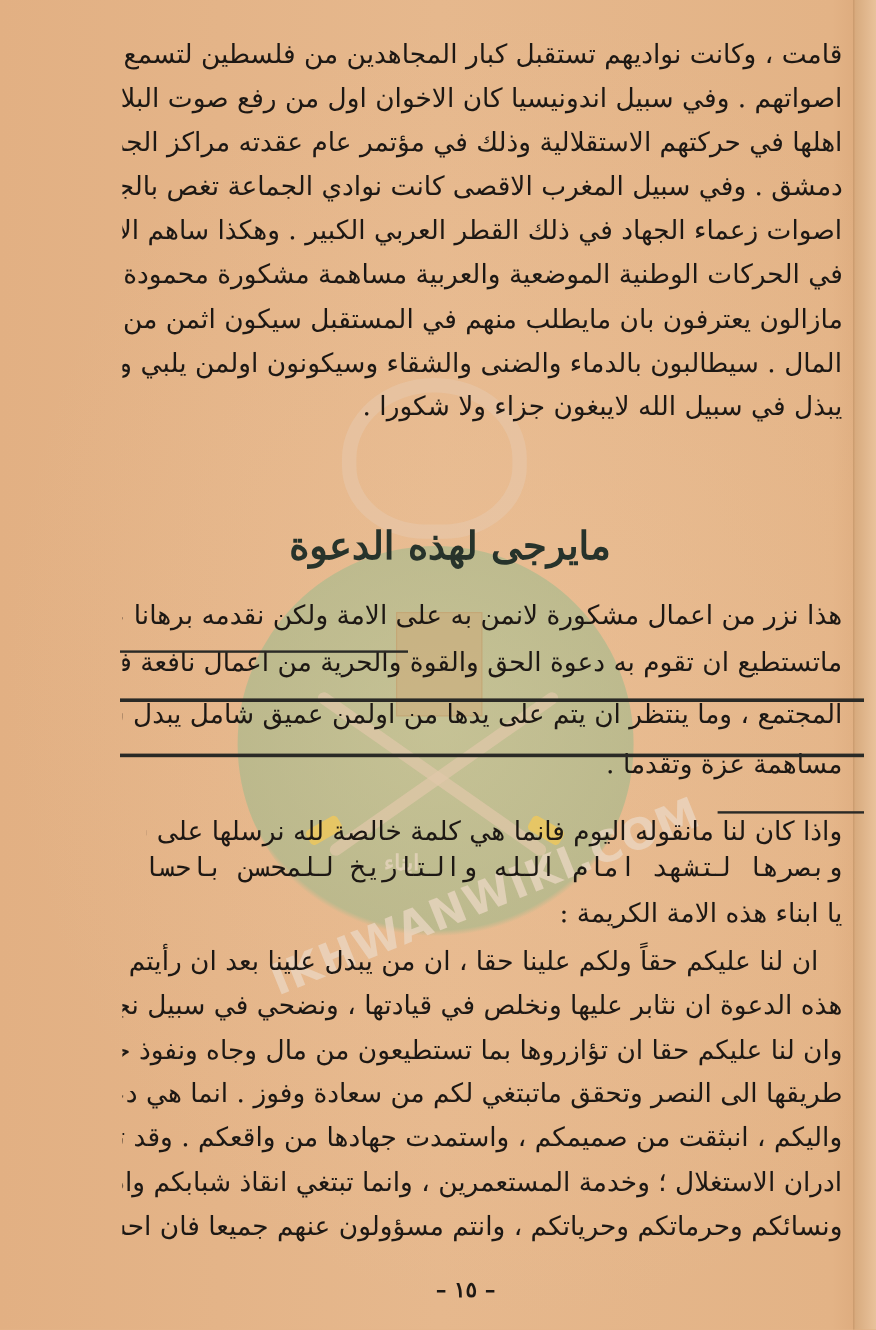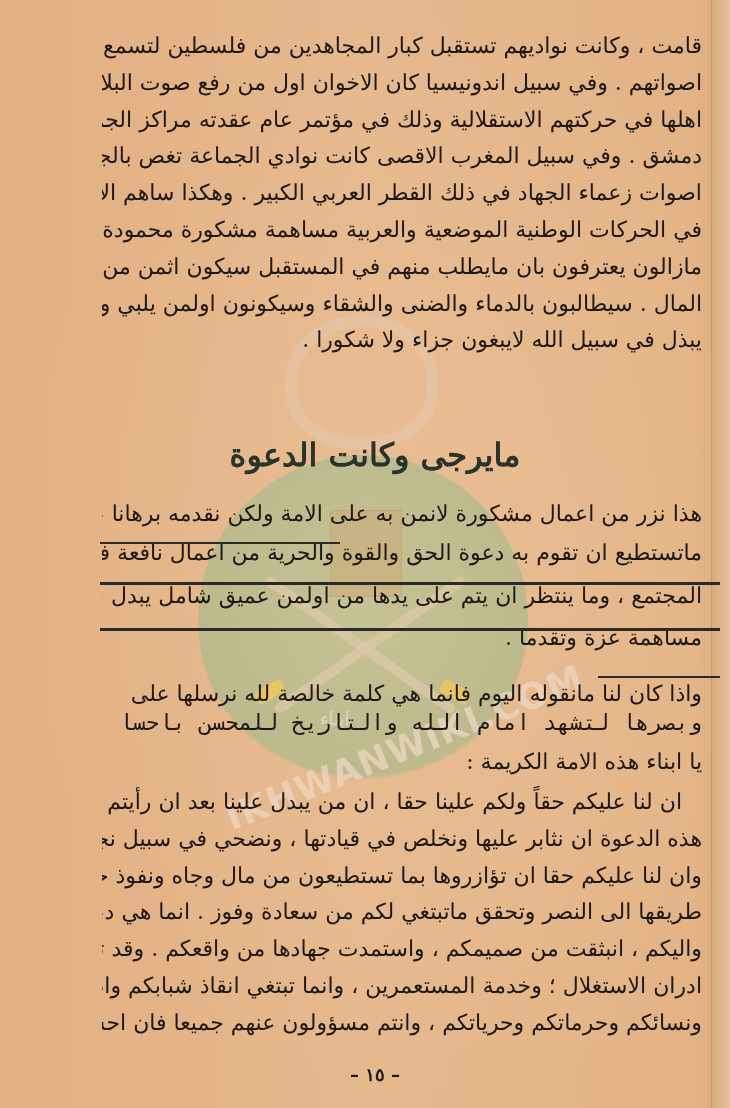--- a/index.html
+++ b/index.html
@@ -64,21 +64,21 @@
   .line.last { text-align-last:right; }
   .heading {
     position:absolute; left:210px; width:330px; top:436px; direction:rtl;
     font-size:32px; font-weight:bold; color:#27332b; text-align:center;
     letter-spacing:2px;
   }
   .rule {
     position:absolute; height:3px; background:#2a2a26;
   }
   .page-number {
-    position:absolute; top:1064px; left:330px; width:90px; text-align:center;
+    position:absolute; top:1064px; left:343px; width:90px; text-align:center;
     font-size:18px; color:#1d1814; font-weight:bold; direction:rtl;
   }
 </style>
 </head>
 <body>
 
 <div class="page">
   <div class="page-edge"></div>
 
   <div class="wm-logo"></div>
@@ -96,21 +96,21 @@
     <span class="line">اصواتهم . وفي سبيل اندونيسيا كان الاخوان اول من رفع صوت البلاد بتأييد</span>
     <span class="line">اهلها في حركتهم الاستقلالية وذلك في مؤتمر عام عقدته مراكز الجماعة في</span>
     <span class="line">دمشق . وفي سبيل المغرب الاقصى كانت نوادي الجماعة تغص بالجماهير لسماع</span>
     <span class="line">اصوات زعماء الجهاد في ذلك القطر العربي الكبير . وهكذا ساهم الاخوان</span>
     <span class="line">في الحركات الوطنية الموضعية والعربية مساهمة مشكورة محمودة وهم في انفسهم</span>
     <span class="line">مازالون يعترفون بان مايطلب منهم في المستقبل سيكون اثمن من الكلام ومن</span>
     <span class="line">المال . سيطالبون بالدماء والضنى والشقاء وسيكونون اولمن يلبي واولمن</span>
     <span class="line last">يبذل في سبيل الله لايبغون جزاء ولا شكورا .</span>
   </div>
 
-  <div class="heading">مايرجى وكانت الدعوة</div>
+  <div class="heading">مايرجى لهذه الدعوة</div>
 
   <div class="text-block" style="top:496px;">
     <span class="line">هذا نزر من اعمال مشكورة لانمن به على الامة ولكن نقدمه برهانا على</span>
     <span class="line" style="margin-top:2px;">ماتستطيع ان تقوم به دعوة الحق والقوة والحرية من اعمال نافعة في سبيل</span>
     <span class="line" style="margin-top:6px;">المجتمع ، وما ينتظر ان يتم على يدها من اولمن عميق شامل يبدل شقاء الامة سعادة</span>
     <span class="line last" style="margin-top:6px;">مساهمة عزة وتقدما .</span>
   </div>
   <div class="rule" style="left:100px; top:542px; width:240px; height:2px;"></div>
   <div class="rule" style="left:100px; top:582px; width:620px;"></div>
   <div class="rule" style="left:100px; top:628px; width:620px;"></div>

